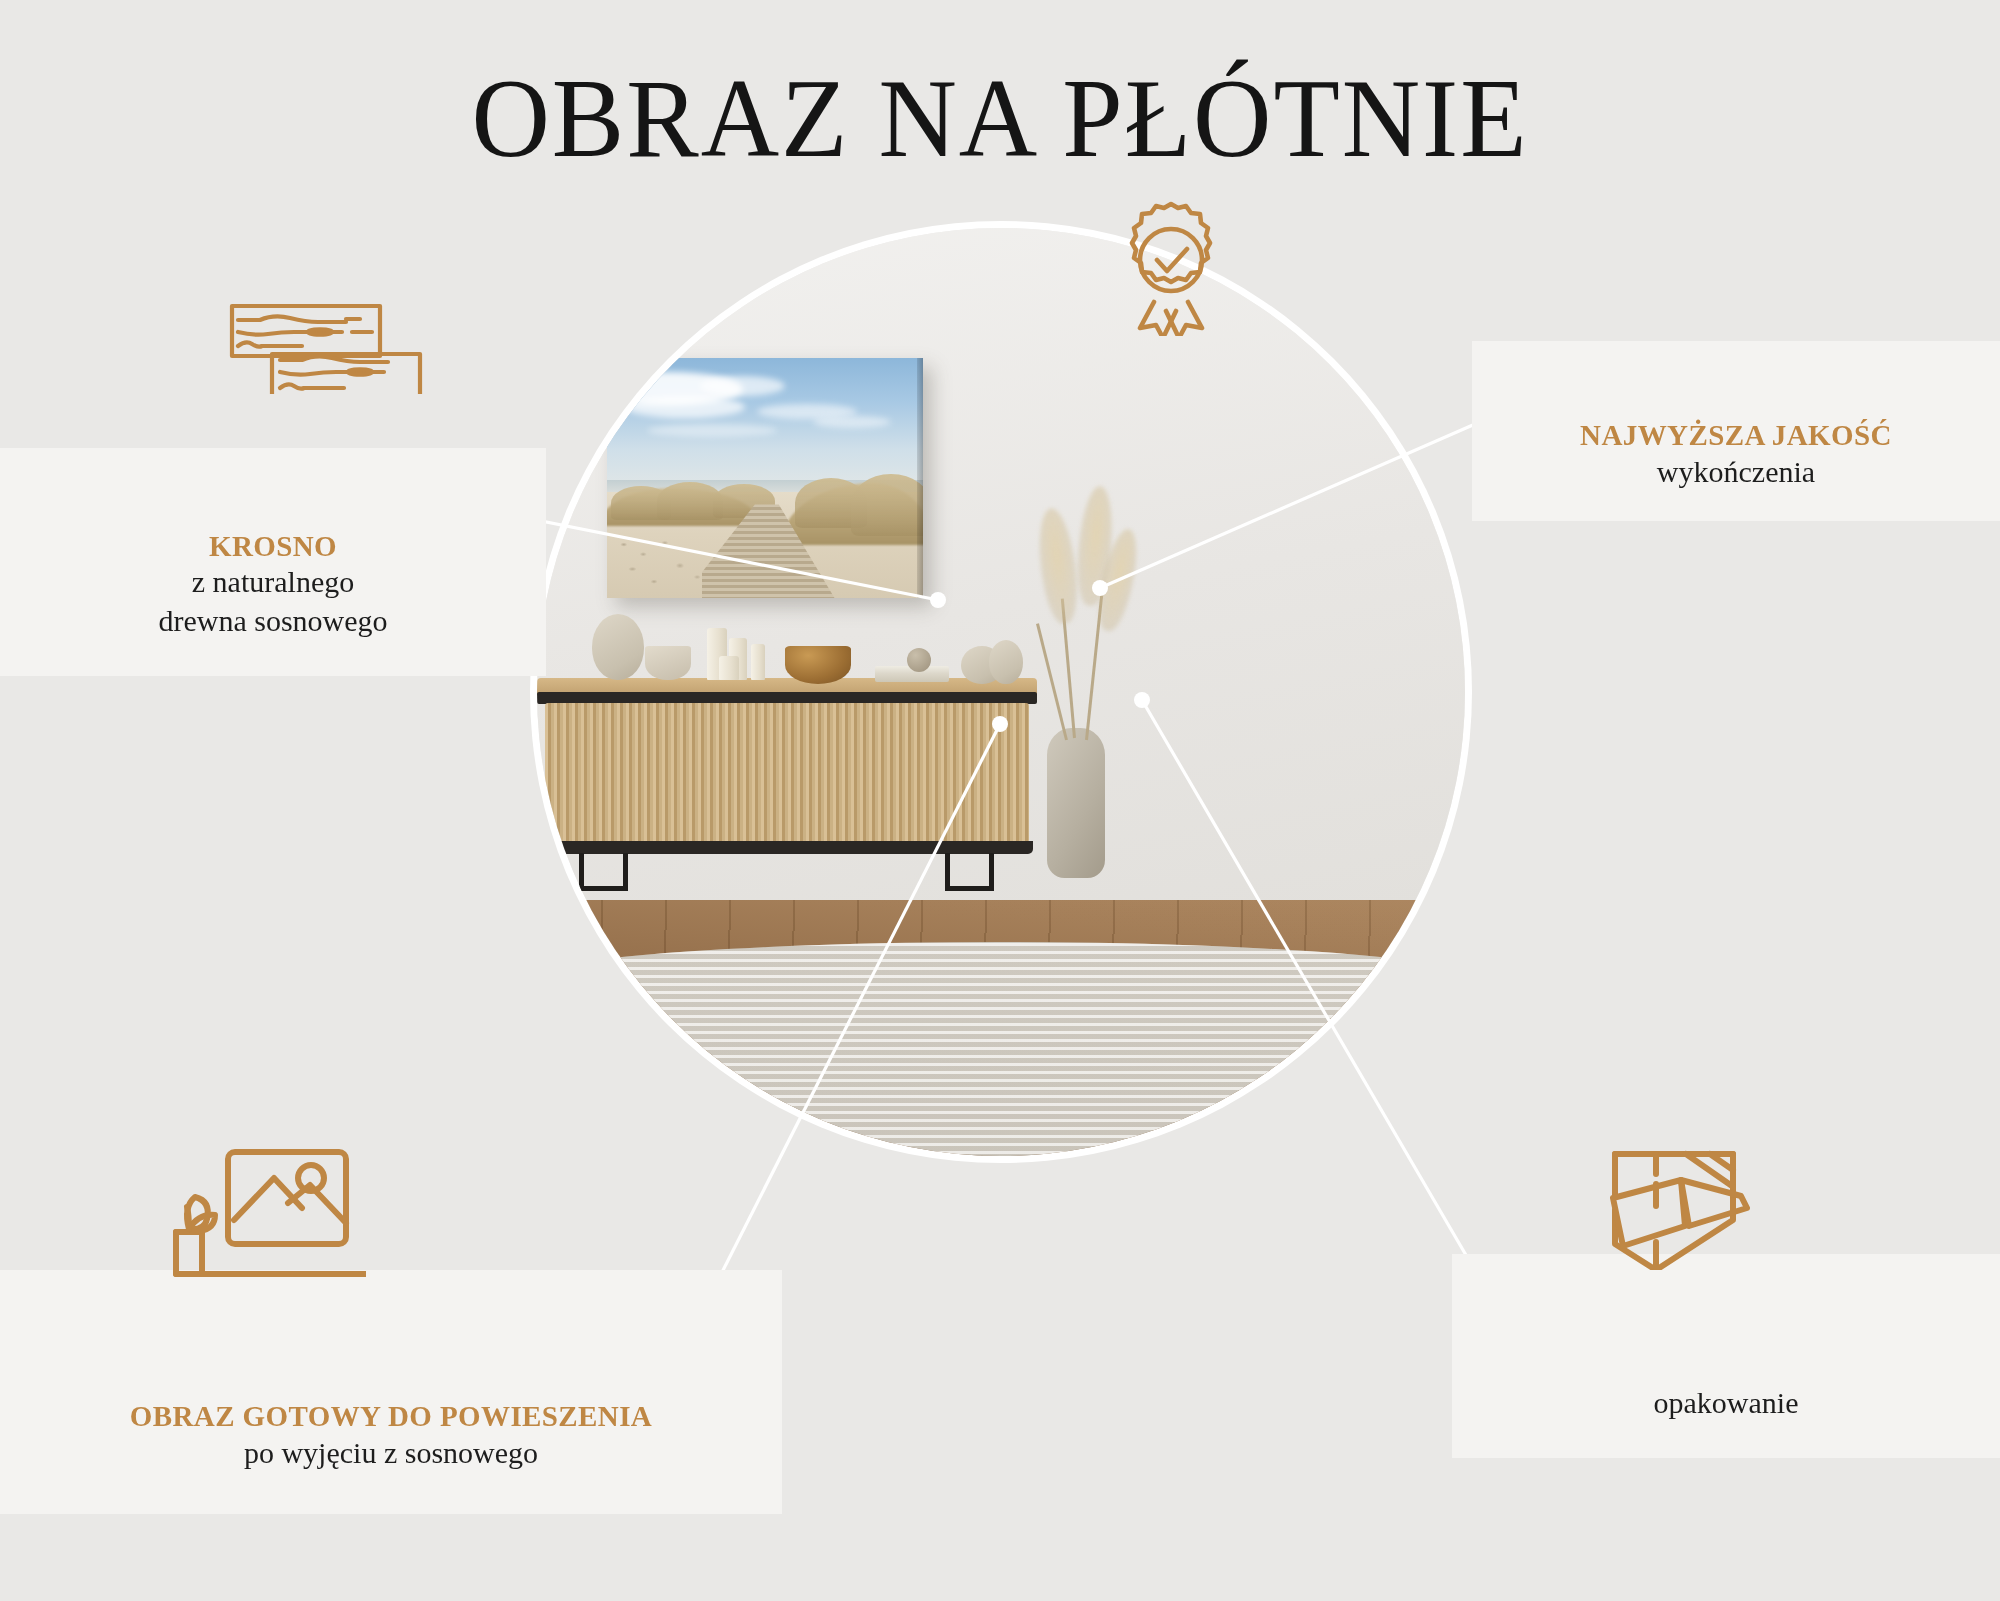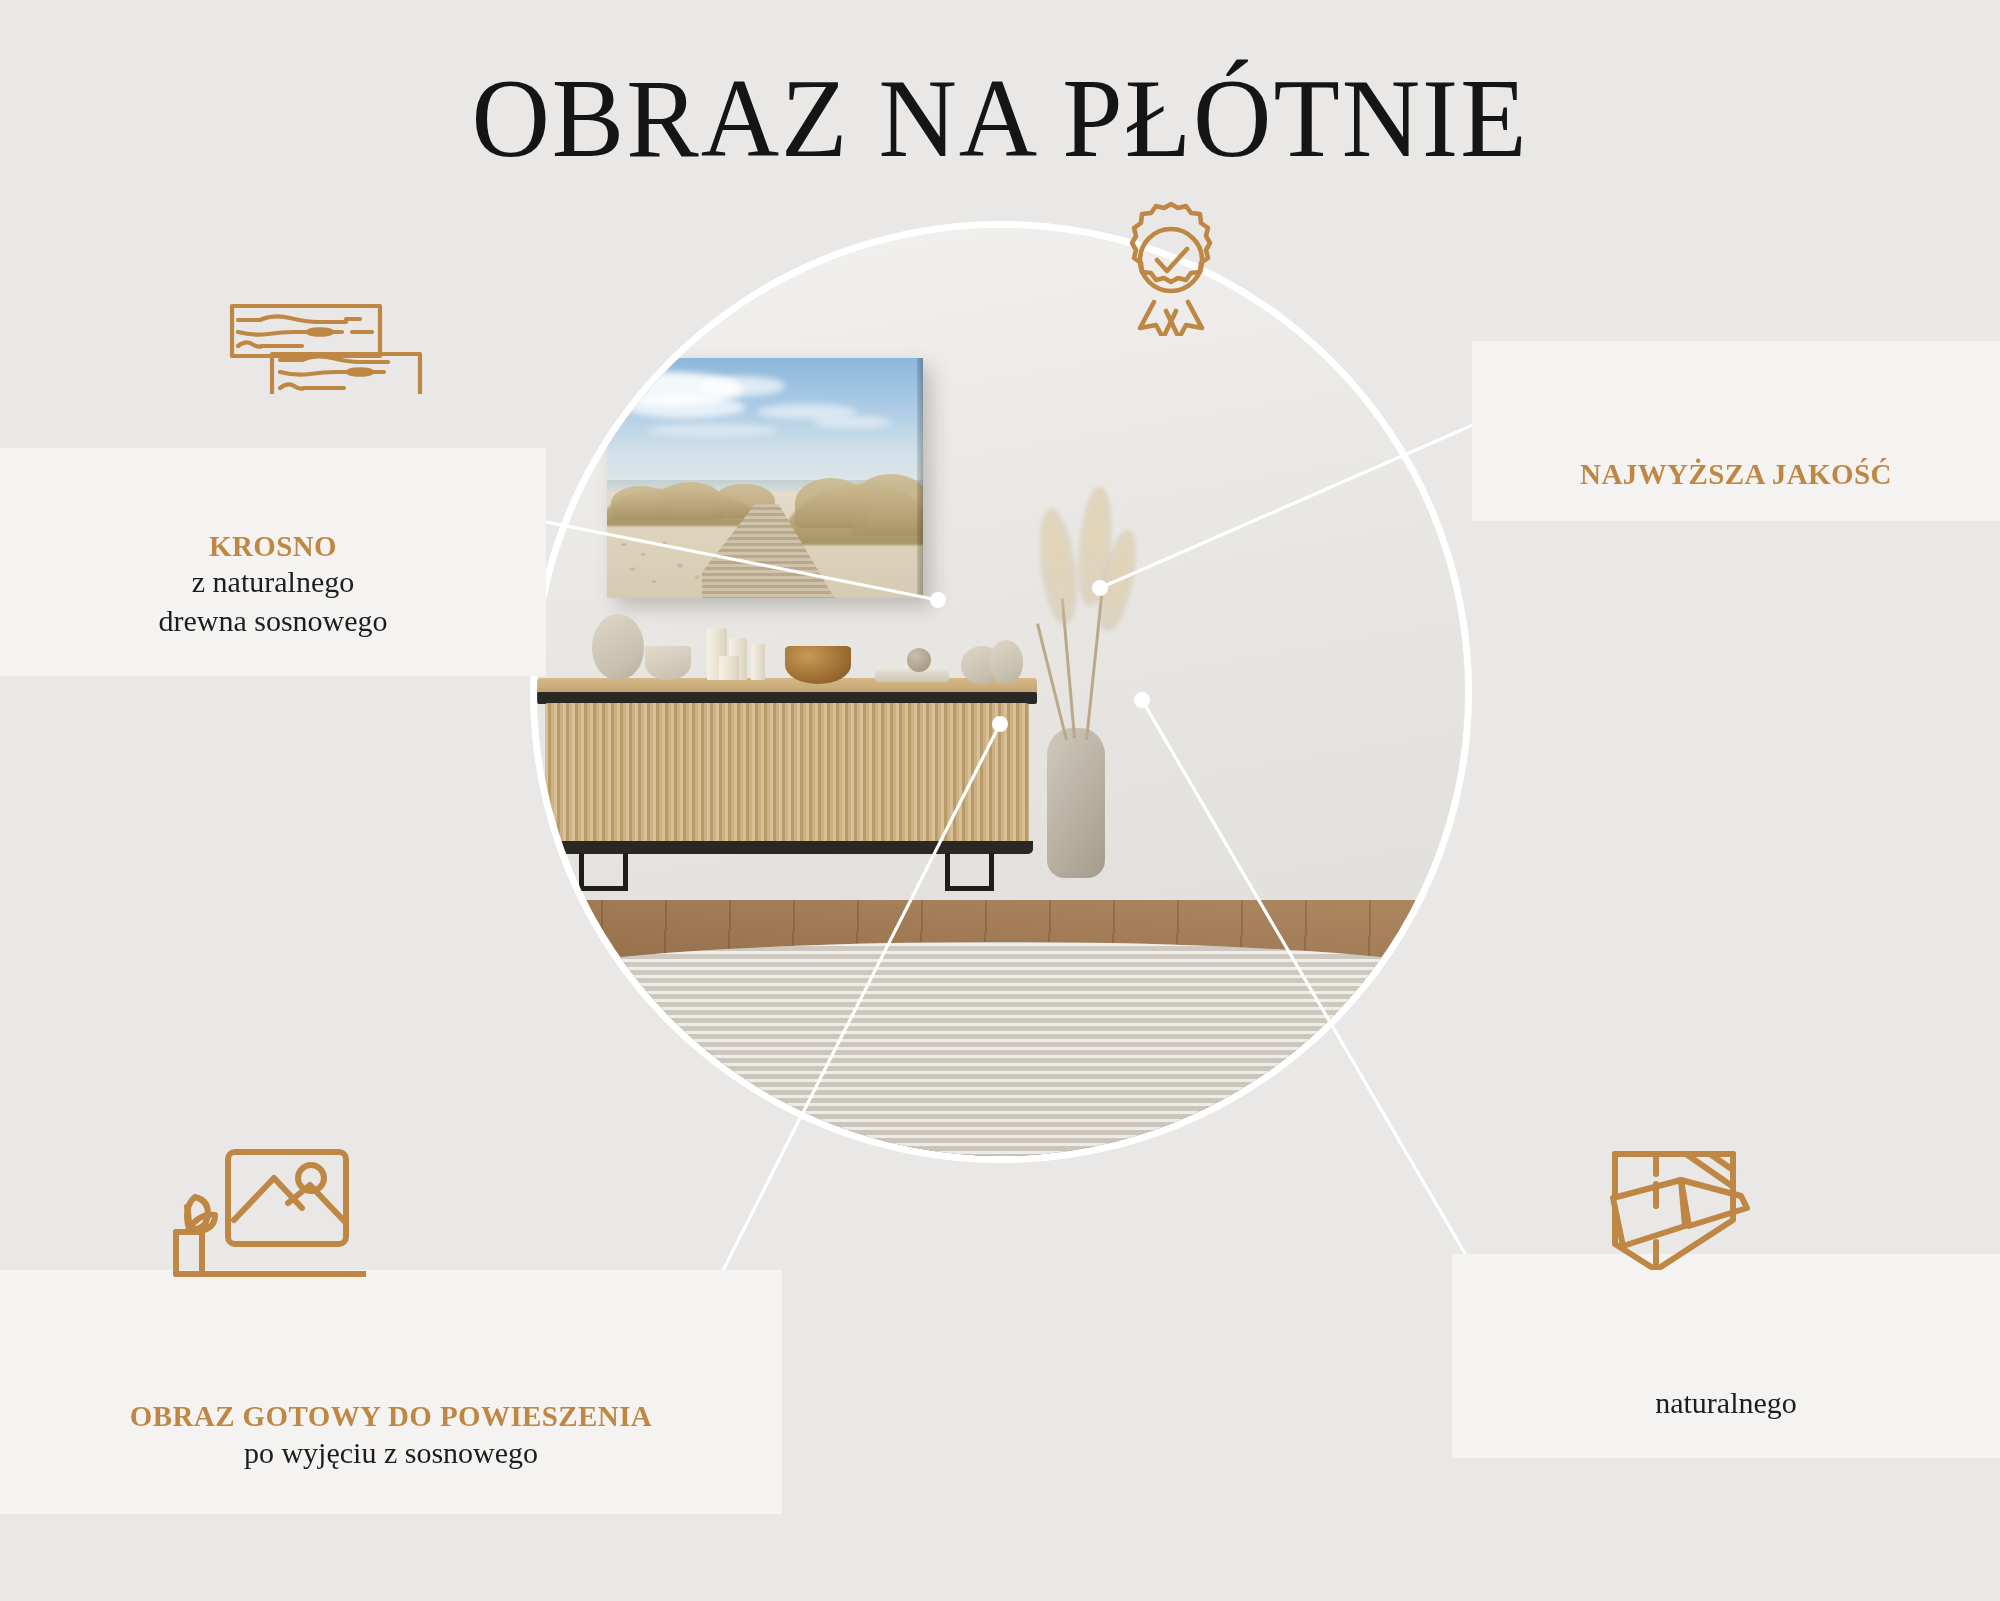--- a/index.html
+++ b/index.html
@@ -413,20 +413,21 @@
       <path d="M52 66 h22 q14 -6 30 -2 t28 4 h28" transform="translate(0,-8)"></path>
       <path d="M52 70 q16 4 30 2 t26 -2 h48"></path>
       <ellipse cx="132" cy="70" rx="12" ry="2.6"></ellipse>
       <path d="M52 86 q8 -6 14 -2 t10 2 h40"></path>
     </g>
   </svg>
 
   <div class="panel" id="panel-jakosc">
     <div class="panel-text">
       <div class="panel-title">NAJWYŻSZA JAKOŚĆ</div>
+      <div class="panel-sub">wykończenia</div>
     </div>
   </div>
 
   <svg class="panel-icon" style="left:1108px; top:198px; width:126px; height:138px;" viewBox="0 0 126 138">
     <g fill="none" stroke="#bf8744" stroke-width="4.6" stroke-linecap="round" stroke-linejoin="round">
       <path d="M63 6
                l7 4 8 -2 5 7 9 1 1 9 7 5 -2 8 4 7 -4 7 2 8 -7 5 -1 9 -9 1 -5 7 -8 -2 -7 4 -7 -4 -8 2 -5 -7 -9 -1 -1 -9 -7 -5 2 -8 -4 -7 4 -7 -2 -8 7 -5 1 -9 9 -1 5 -7 8 2z"></path>
       <circle cx="63" cy="62" r="31"></circle>
       <path d="M49 62 l10 11 20 -22"></path>
       <path d="M46 104 l-14 26 16 -3 7 13 13 -27"></path>
@@ -451,21 +452,21 @@
       <path d="M36 88 h26 v42"></path>
       <path d="M36 130 h190"></path>
       <path d="M49 85 q-6 -22 6 -32 q16 4 12 22 q-3 12 -18 10z"></path>
       <path d="M49 85 q10 -16 26 -14 q0 14 -16 16"></path>
       <path d="M49 85 q0 -14 -2 -22"></path>
     </g>
   </svg>
 
   <div class="panel" id="panel-opakowanie">
     <div class="panel-text">
-      <div class="panel-sub">naturalnego</div>
+      <div class="panel-sub">opakowanie</div>
     </div>
   </div>
 
   <svg class="panel-icon" style="left:1610px; top:1122px; width:146px; height:148px;" viewBox="0 0 146 148">
     <g fill="none" stroke="#bf8744" stroke-width="6" stroke-linecap="round" stroke-linejoin="round">
       <path d="M5 32 v42"></path>
       <path d="M5 32 h118"></path>
       <path d="M123 32 v48"></path>
       <path d="M46 32 v20"></path>
       <path d="M46 62 v22"></path>

